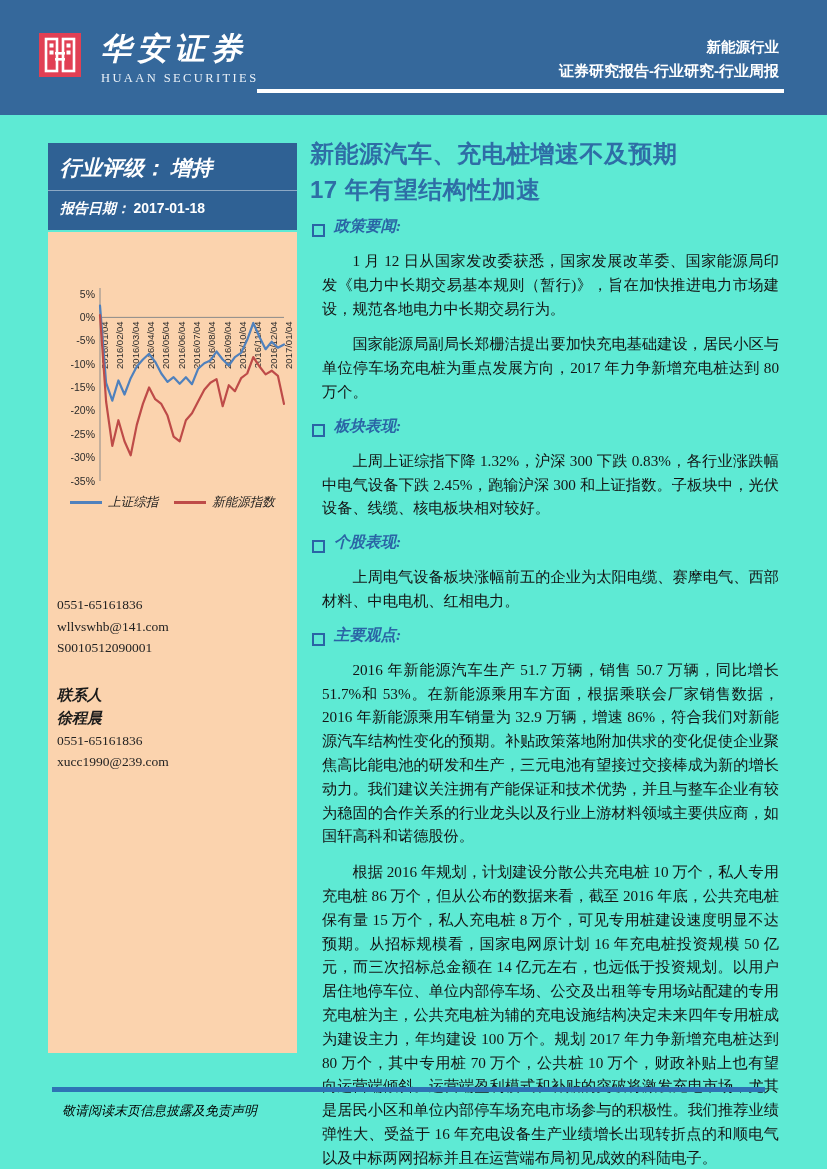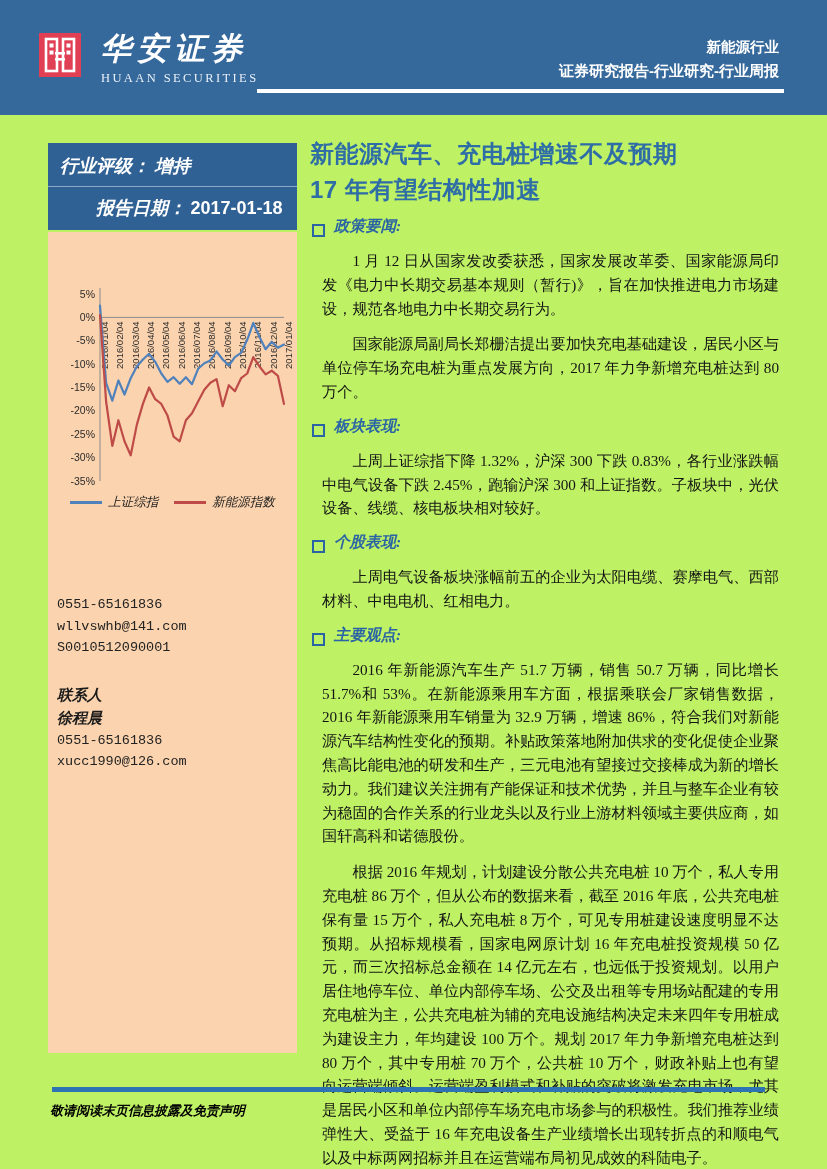--- a/index.html
+++ b/index.html
@@ -1,63 +1,63 @@
 <!DOCTYPE html>
 <html><head>
 <meta charset="utf-8">
 <style>
   html,body{margin:0;padding:0;background:#e8e8e8;}
-  .page{position:relative;width:827px;height:1169px;background:#bef264;overflow:hidden;
+  .page{position:relative;width:827px;height:1169px;background:#5eead4;overflow:hidden;
         font-family:"Liberation Serif",serif;}
 
   
   .hdr{position:absolute;left:0;top:0;width:827px;height:115px;background:#35689B;}
   .logo{position:absolute;left:39px;top:33px;width:42px;height:44px;}
   .brand-cn{position:absolute;left:100px;top:28px;color:#fff;font-size:31px;font-weight:bold;
             font-style:italic;font-family:"Liberation Serif",serif;letter-spacing:6px;white-space:nowrap;}
   .brand-en{position:absolute;left:101px;top:71px;color:#eaf1f8;font-size:12.5px;
             letter-spacing:2.4px;font-family:"Liberation Serif",serif;white-space:nowrap;}
   .hdr-right{position:absolute;right:48px;top:38px;text-align:right;color:#fff;
              font-family:"Liberation Sans",sans-serif;}
   .hdr-industry{font-size:14.5px;font-weight:bold;margin-bottom:5px;}
   .hdr-report-type{font-size:15px;font-weight:bold;}
   .hdr-rule{position:absolute;left:257px;top:89px;width:527px;height:4px;background:#ffffff;}
 
   
   .rating-box{position:absolute;left:48px;top:143px;width:249px;height:87px;background:#2F6194;
               box-sizing:border-box;color:#fff;}
-  .rating-row1{padding:11px 12px 8px 12px;font-size:18px;font-weight:bold;
+  .rating-row1{padding:11px 12px 8px 12px;font-size:21px;font-weight:bold;
                border-bottom:1px solid rgba(255,255,255,.45);font-style:italic;}
-  .rating-row2{padding:9px 12px;font-size:18px;font-weight:bold;font-style:italic;margin-left:36px;}
+  .rating-row2{padding:9px 12px;font-size:14px;font-weight:bold;font-style:italic;}
   .rating-row2 .val{font-style:normal;font-family:"Liberation Sans",sans-serif;}
   .side-panel{position:absolute;left:48px;top:232px;width:249px;height:821px;background:#FBD3AE;}
   .chart-svg{position:absolute;left:0;top:40px;width:249px;height:260px;}
   .legend{position:absolute;left:0;top:262px;width:249px;display:flex;justify-content:center;
           gap:16px;align-items:center;}
   .legend-item{display:flex;align-items:center;gap:6px;}
   .legend-swatch{width:32px;height:3px;}
   .legend-label{font-size:12.5px;color:#1c1c1c;font-style:italic;}
   .contacts{position:absolute;left:9px;top:362px;width:232px;color:#1a1a1a;}
   .c-name{font-size:15px;font-weight:bold;font-style:italic;line-height:23px;}
-  .c-line{font-size:13.5px;font-family:Liberation Mono, monospace;line-height:21.5px;color:#222;}
+  .c-line{font-size:13.5px;font-family:Liberation Serif, serif;line-height:21.5px;color:#222;}
   .c-gap{height:25px;}
 
   
   .main{position:absolute;left:310px;top:136px;width:481px;}
   .title{color:#2E6DA6;font-family:"Liberation Sans",sans-serif;font-weight:bold;
          font-size:24px;line-height:36px;letter-spacing:.5px;margin:0 0 8px 0;}
   .sec-head{display:flex;align-items:flex-end;margin:3px 0 2px 0;}
   .sec-square{width:9px;height:9px;border:2px solid #2A64A5;margin:0 9px 0 2px;flex:none;}
   .sec-title-text{color:#2A64A5;font-size:15.5px;font-weight:bold;font-style:italic;}
   .para{margin:12px;font-size:15.2px;line-height:23.8px;color:#141414;text-align:justify;
         text-indent:2em;}
 
   
   .foot-rule{position:absolute;left:52px;top:1087px;width:713px;height:5px;background:#2E74B5;}
-  .foot-text{position:absolute;left:50px;top:1102px;font-size:13px;font-weight:bold;
+  .foot-text{position:absolute;left:62px;top:1102px;font-size:13px;font-weight:normal;
              font-style:italic;color:#000;}
 </style>
 </head>
 <body>
 
 <div class="page">
 
   <div class="hdr">
     <svg class="logo" viewBox="0 0 42 44">
       <rect x="0" y="0" width="42" height="44" fill="#E14054"></rect>
@@ -131,21 +131,21 @@
       </div>
 
     <div class="contacts">
       <div class="c-line">0551-65161836</div>
       <div class="c-line">wllvswhb@141.com</div>
       <div class="c-line">S0010512090001</div>
       <div class="c-gap"></div>
       <div class="c-name">联系人</div>
       <div class="c-name">徐程晨</div>
       <div class="c-line">0551-65161836</div>
-      <div class="c-line">xucc1990@126.com</div>
+      <div class="c-line">xucc1990@239.com</div>
     </div>
   </div>
 
   <div class="main">
     <h1 class="title">
       <span>新能源汽车、充电桩增速不及预期</span><br>
       <span>17 年有望结构性加速</span>
     </h1>
     <div>
   <div class="section">

